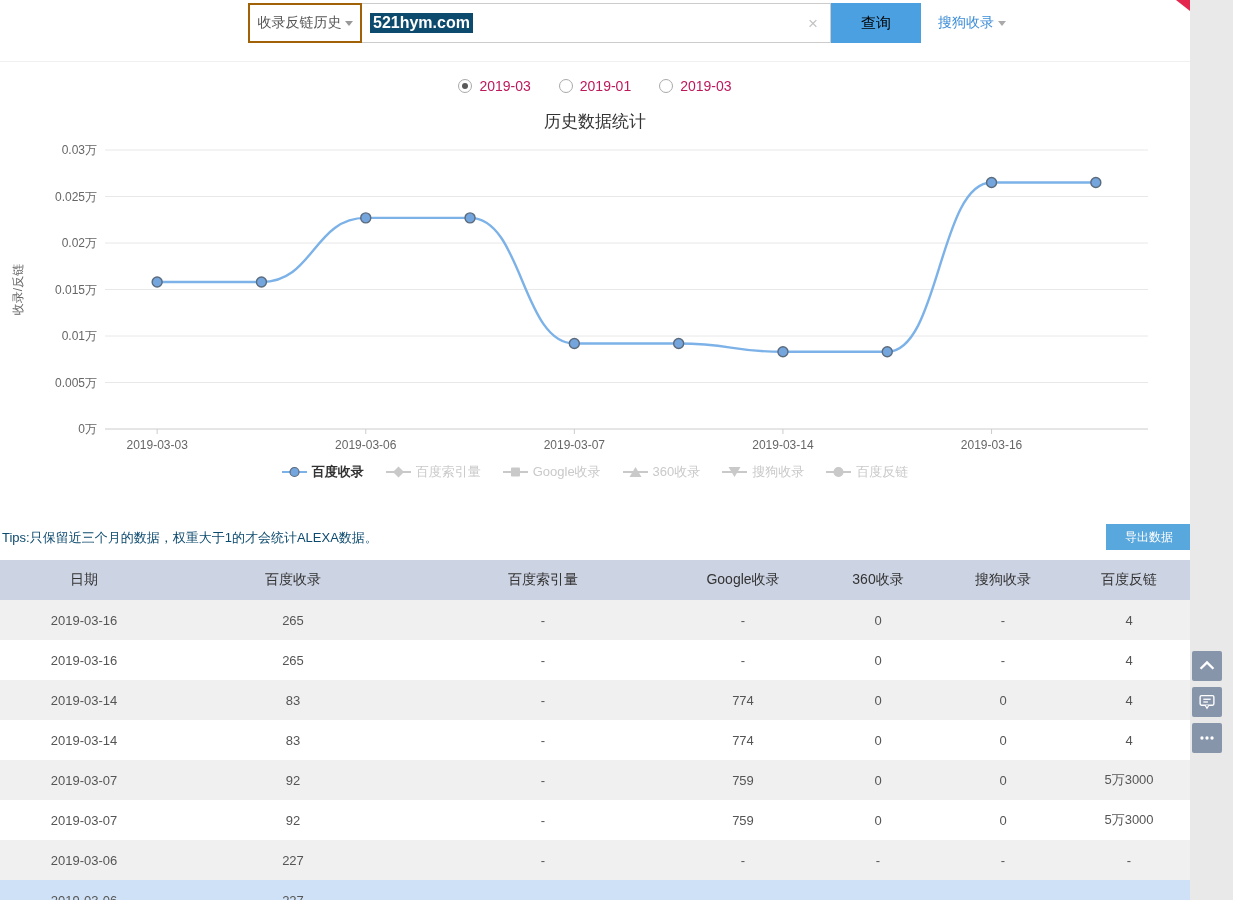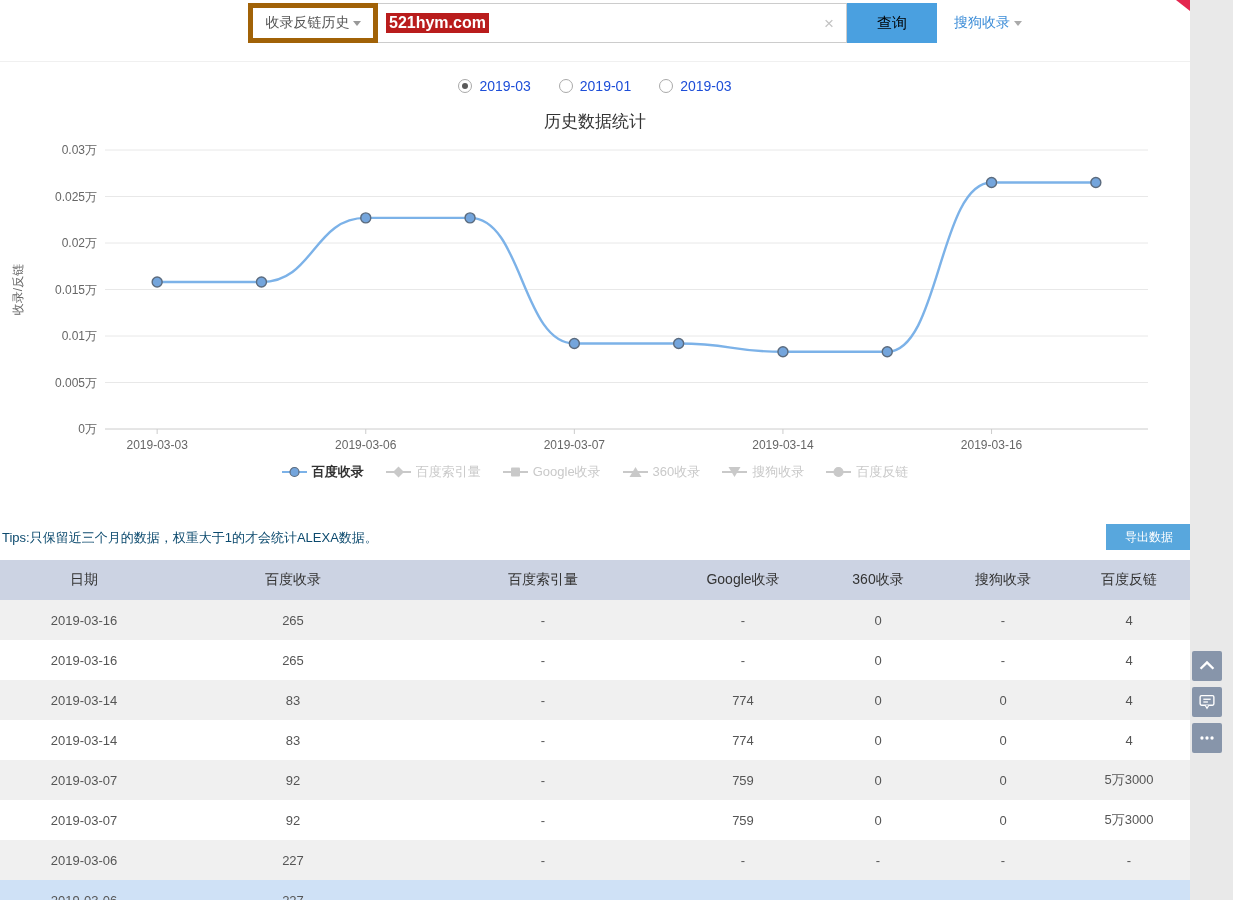--- a/index.html
+++ b/index.html
@@ -1,31 +1,31 @@
 <!DOCTYPE html>
 <html><head>
 <meta charset="utf-8">
 <style>
   html,body{margin:0;padding:0;background:#fff;}
   #screen{position:relative;width:1233px;height:900px;overflow:hidden;background:#fff;
           font-family:"Liberation Sans","DejaVu Sans",sans-serif;}
   
   .topbar{position:absolute;left:0;top:0;width:1190px;height:61px;background:#fff;border-bottom:1px solid #f0f0f0;}
   .search{position:absolute;left:248px;top:3px;height:40px;display:flex;align-items:stretch;}
-  .sel{box-sizing:border-box;width:130px;border:5px solid #a16207;background:#fff;display:flex;align-items:center;justify-content:center;font-size:14px;color:#555;cursor:pointer;}
+  .sel{box-sizing:border-box;width:114px;border:2px solid #a16207;background:#fff;display:flex;align-items:center;justify-content:center;font-size:14px;color:#555;cursor:pointer;}
   .sel .caret{width:0;height:0;border-left:4px solid transparent;border-right:4px solid transparent;border-top:5px solid #999;margin-left:3px;}
   .inputbox{box-sizing:border-box;width:469px;border:1px solid #ccc;border-left:none;background:#fff;display:flex;align-items:center;padding:0 34px 0 8px;position:relative;font-size:16px;color:#333;}
-  .selection{background:#b91c1c;color:#fff;padding:1px 3px;font-weight:bold;}
+  .selection{background:#0c4a6e;color:#fff;padding:1px 3px;font-weight:bold;}
   .clear-x{position:absolute;right:12px;top:50%;transform:translateY(-50%);color:#c3c3c3;font-size:17px;line-height:1;cursor:pointer;}
   .btn-query{width:90px;border:none;background:#4aa0e0;color:#000000;font-size:15px;cursor:pointer;font-family:inherit;}
   .link-history{display:flex;align-items:center;margin-left:17px;color:#3e8ed8;font-size:14px;cursor:pointer;}
   .link-history .caret{width:0;height:0;border-left:4px solid transparent;border-right:4px solid transparent;border-top:5px solid #aaa;margin-left:4px;}
   .ribbon{position:absolute;left:1176px;top:0;width:0;height:0;border-top:11px solid #e4254e;border-left:14px solid transparent;}
   
-  .radios{position:absolute;left:0;top:78px;width:1190px;display:flex;justify-content:center;align-items:center;gap:28px;font-size:14px;color:#1d4ed8;}
+  .radios{position:absolute;left:0;top:78px;width:1190px;display:flex;justify-content:center;align-items:center;gap:28px;font-size:14px;color:#be185d;}
   .radio-item{display:flex;align-items:center;gap:7px;cursor:pointer;}
   .radio-circle{box-sizing:border-box;width:14px;height:14px;border-radius:50%;border:1px solid #a9a9a9;background:#fff;position:relative;}
   .radio-circle.checked::after{content:"";position:absolute;left:3px;top:3px;width:6px;height:6px;border-radius:50%;background:#5a5a5a;}
   .chart-title{position:absolute;left:0;top:110px;width:1190px;text-align:center;font-size:17px;color:#333;}
   
   #chart{position:absolute;left:0;top:138px;}
   .legend{position:absolute;left:0;top:463px;width:1190px;display:flex;justify-content:center;align-items:center;gap:22px;}
   .legend-item{display:flex;align-items:center;gap:5px;font-size:13px;cursor:pointer;}
   .legend-item.active{color:#333;font-weight:bold;}
   .legend-item.inactive{color:#c9c9c9;}

